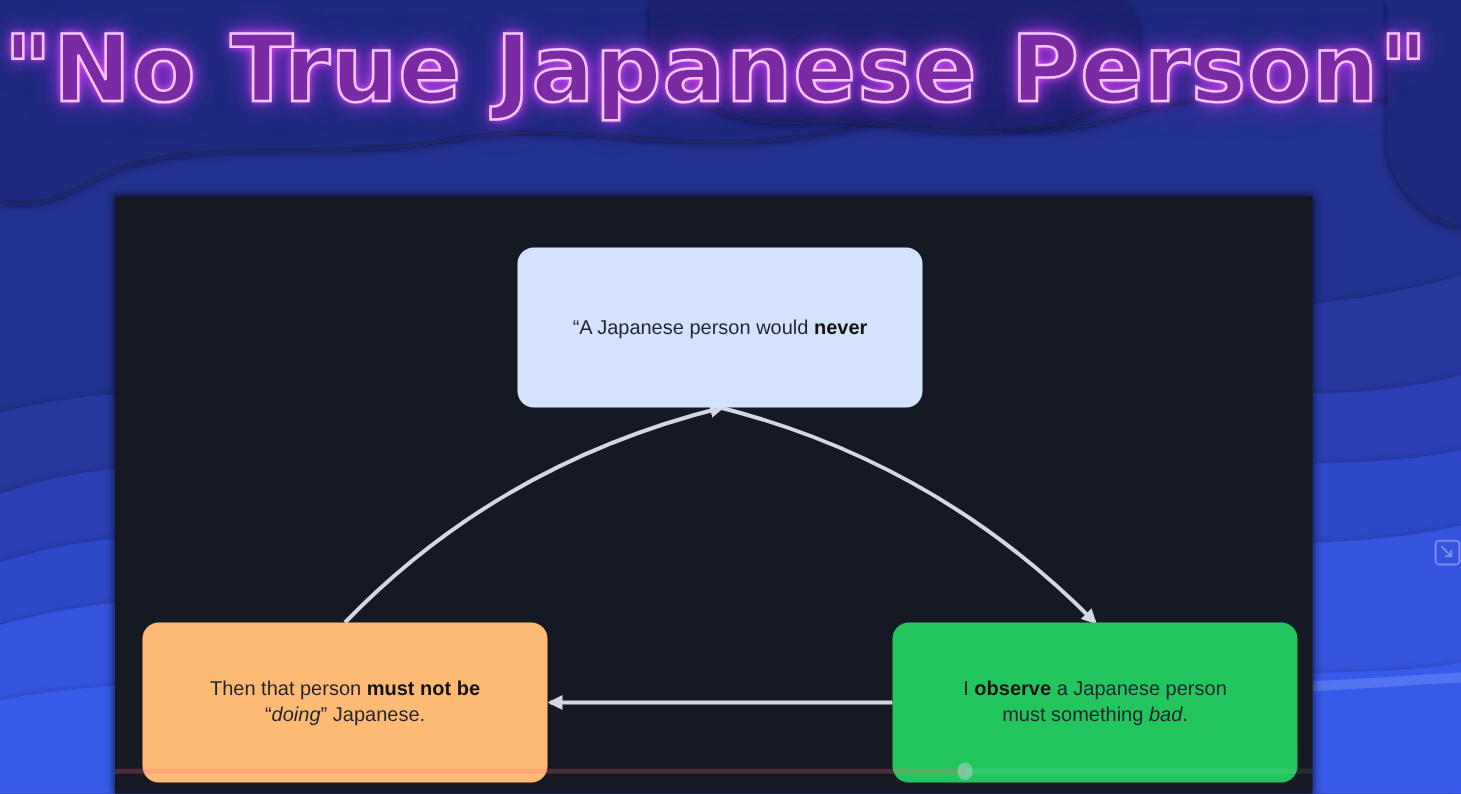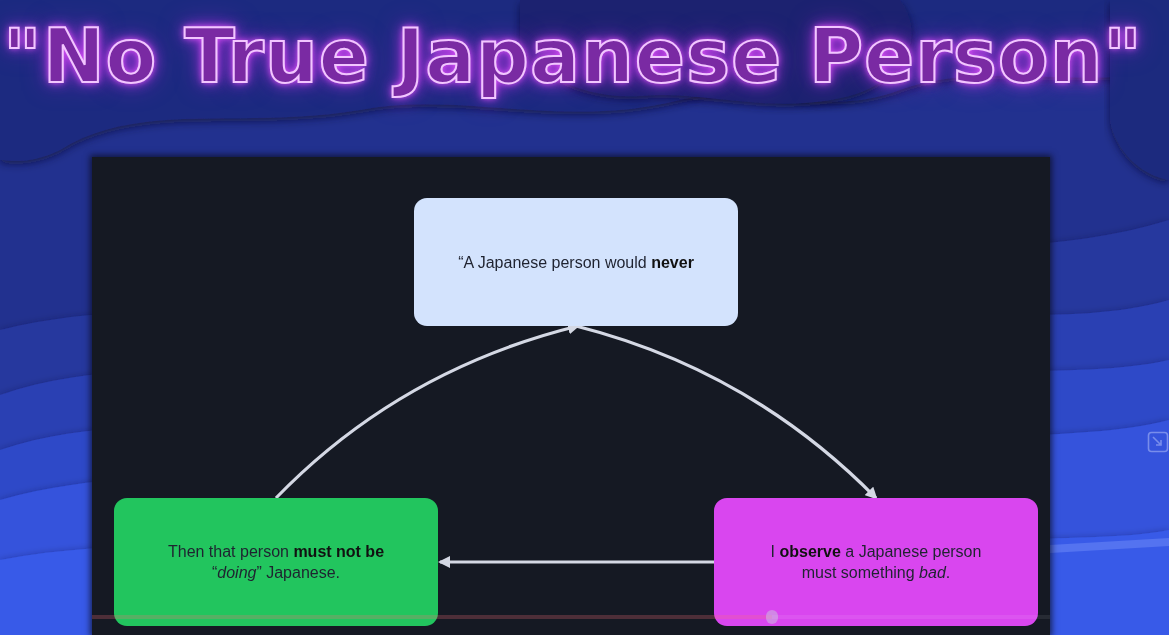--- a/index.html
+++ b/index.html
@@ -70,22 +70,22 @@
       font-size: 16px;
       line-height: 21px;
       color: #1f2330;
       box-sizing: border-box;
       padding: 0 20px;
     }
     .node .line { display: block; white-space: nowrap; }
     .node b { font-weight: bold; color: #111; }
     .node i { font-style: italic; }
     .node-top { left: 414px; top: 198px; background: #d3e3fd; }
-    .node-left { left: 114px; top: 498px; background: #22c55e; }
-    .node-right { left: 714px; top: 498px; background: #d946ef; }
+    .node-left { left: 114px; top: 498px; background: #fdba74; }
+    .node-right { left: 714px; top: 498px; background: #22c55e; }
 
     .progress {
       position: absolute;
       left: 92px;
       top: 615px;
       width: 958px;
       height: 4px;
       background: rgba(255, 255, 255, 0.08);
     }
     .progress-fill {

